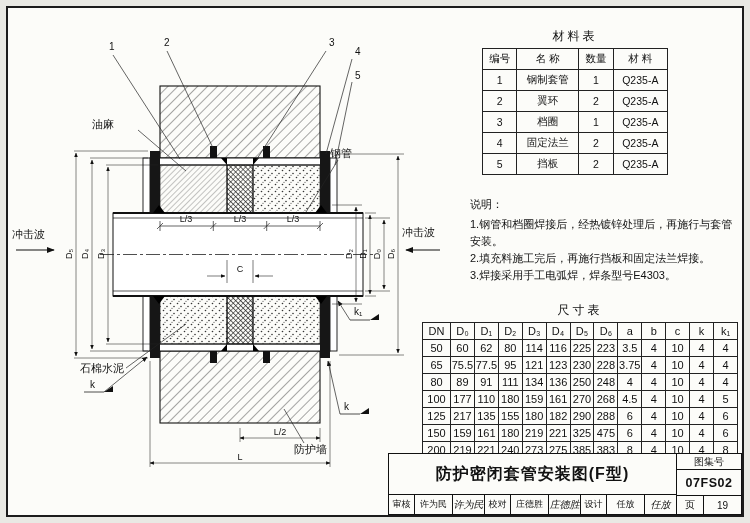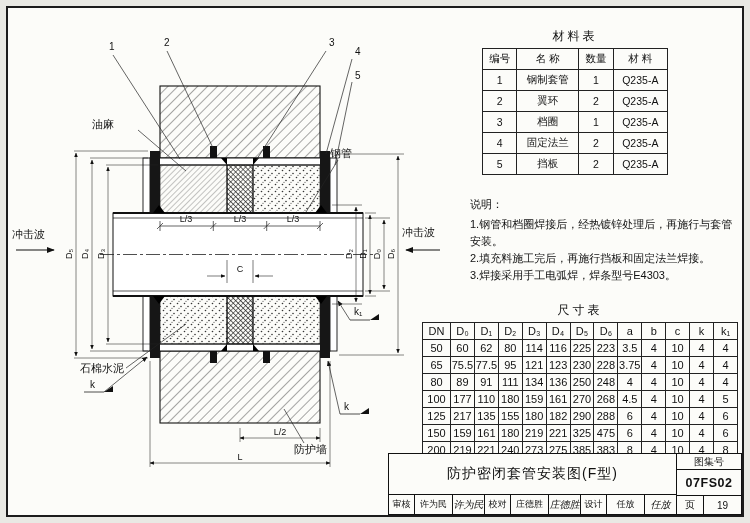--- a/index.html
+++ b/index.html
@@ -20,21 +20,21 @@
   .size-tbl th,.size-tbl td{padding:2px 0}
   .size-tbl th:first-child{width:27px}
   
   .notes{font-size:11px;line-height:1.55;width:268px}
   .notes-title{margin-bottom:3px}
   
   .tb{position:absolute;left:388px;bottom:8px;width:354px;height:62px;
       border:1.5px solid #111;display:flex;background:#fcfcf9;box-sizing:border-box}
   .tb-left{flex:1;display:flex;flex-direction:column;border-right:1.5px solid #111;min-width:0}
   .tb-title{flex:1;display:flex;align-items:center;justify-content:center;
-            font-size:14px;font-weight:normal;letter-spacing:1px;border-bottom:1.5px solid #111}
+            font-size:16px;font-weight:bold;letter-spacing:1px;border-bottom:1.5px solid #111}
   .tb-sigs{height:19px;display:flex;font-size:9px}
   .sig-cell{border-right:1px solid #111;display:flex;align-items:center;justify-content:center;overflow:hidden}
   .sig-cell:last-child{border-right:none}
   .sig-label{width:25px}
   .sig-name{width:37px}
   .sig-sign{flex:1;font-family:"DejaVu Serif",serif;font-style:italic;font-size:10px}
   .tb-right{width:64px;display:flex;flex-direction:column;font-size:10px}
   .tb-atlas-label{height:15px;border-bottom:1px solid #111;display:flex;align-items:center;justify-content:center}
   .tb-atlas-no{flex:1;display:flex;align-items:center;justify-content:center;
                font-weight:bold;font-size:12.5px;border-bottom:1.5px solid #111;letter-spacing:.5px}

